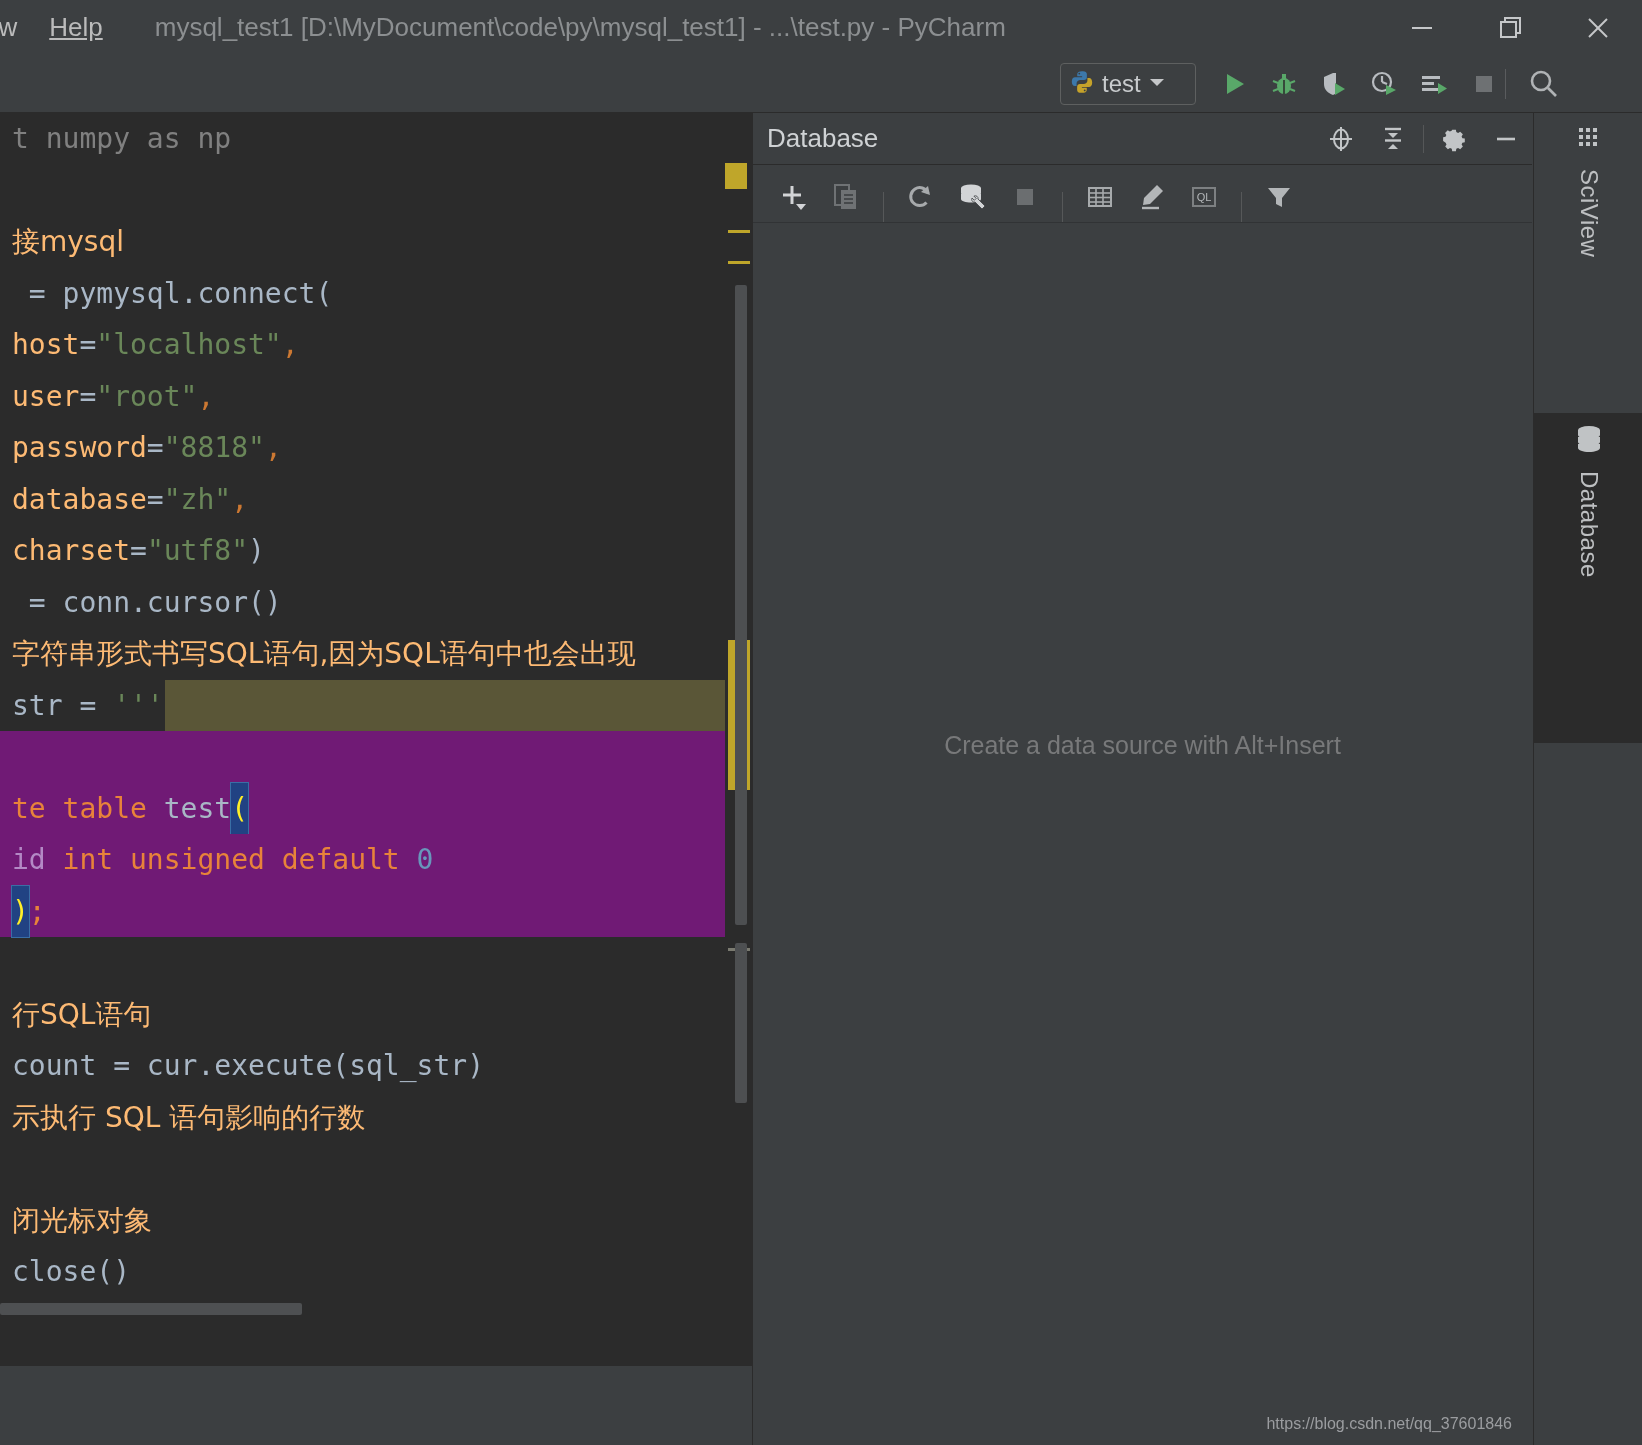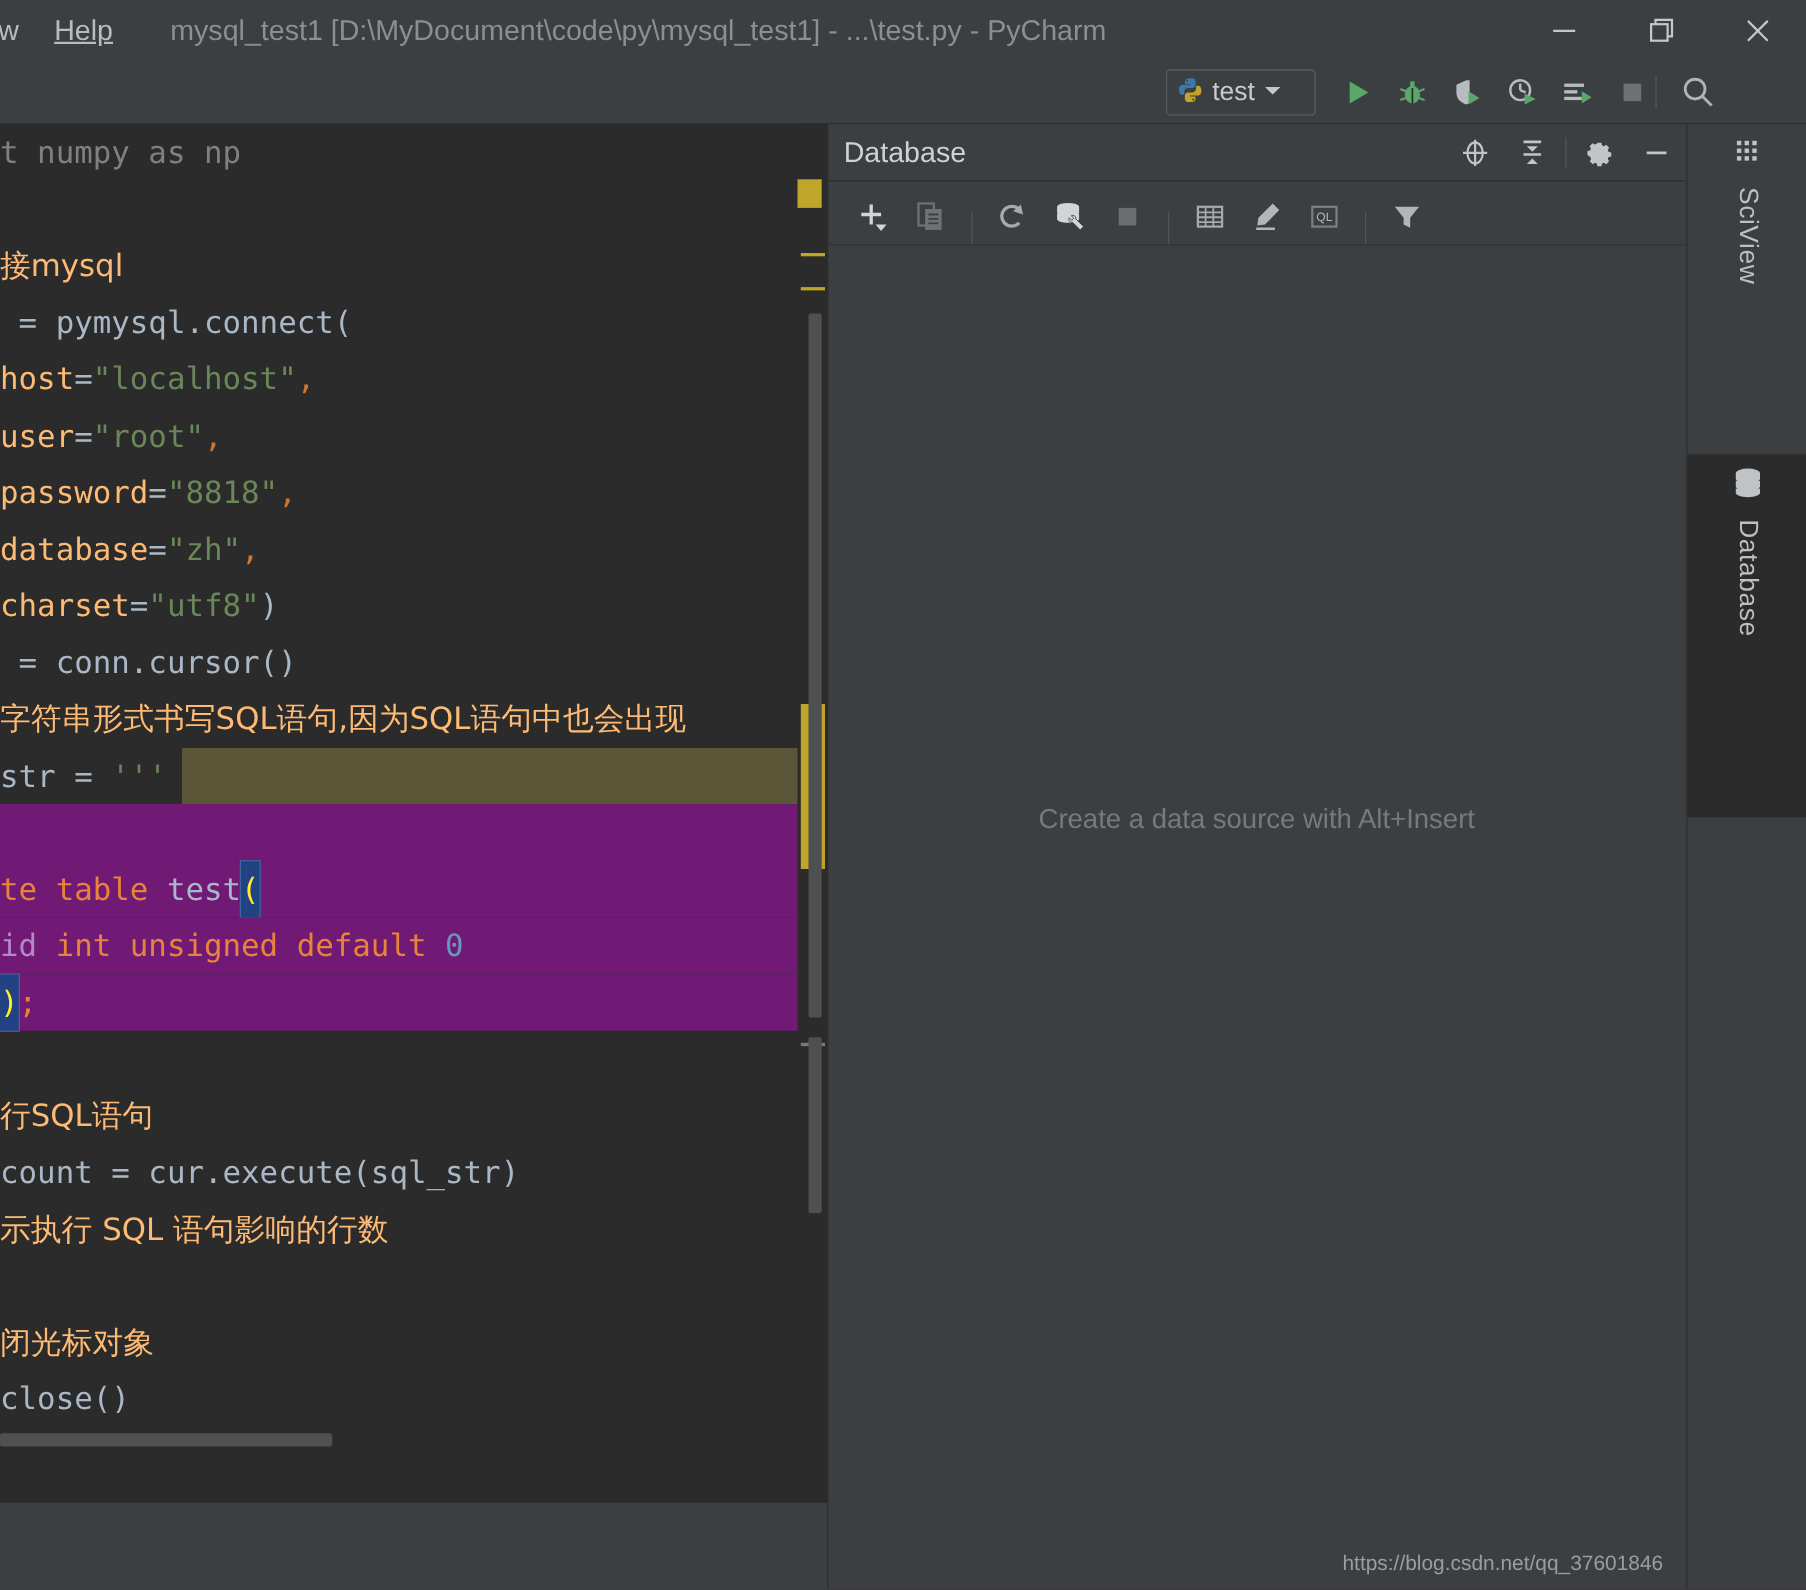--- a/index.html
+++ b/index.html
@@ -85,21 +85,21 @@
     overflow: hidden;
   }
   .code {
     position: absolute; left: 0; top: 0;
     width: 752px;
     font-family: "DejaVu Sans Mono", monospace;
     font-size: 28px;
     line-height: 51.5px;
     white-space: pre;
   }
-  .ln { height: 51.5px; position: relative; padding-left: 0; }
+  .ln { height: 51.5px; position: relative; padding-left: 12px; }
   .ln.hl { background: #701a75; }
   .ln.hl-partial { background: linear-gradient(to right, #2b2b2b 0px, #2b2b2b 165px, #5a5637 165px); }
   .k-str { color: #6a8759; }
   .k-num { color: #6897bb; }
   .k-id  { color: #a9b7c6; }
   .k-com { color: #808080; }
   .k-op  { color: #a9b7c6; }
   .k-comma { color: #cc7832; }
   .k-param { color: #fdba74; }
   .k-sql-kw { color: #e8833a; }
@@ -186,21 +186,21 @@
     position: absolute; left: 0; top: 52px;
     width: 779px; height: 1280px;
     display: flex; align-items: center; justify-content: center;
   }
   .db-empty-text {
     color: #78797a; font-size: 25px; margin-top: -120px;
   }
 
   .watermark {
     position: absolute; right: 20px; bottom: 12px;
-    color: #9b9da0; font-size: 19px;
+    color: #9b9da0; font-size: 16px;
   }
 
   
   .stripe {
     position: absolute; left: 1533px; top: 113px;
     width: 109px; height: 1332px;
     background: #3c3f41;
     border-left: 1px solid #2b2b2b;
   }
   .stripe-tab {

